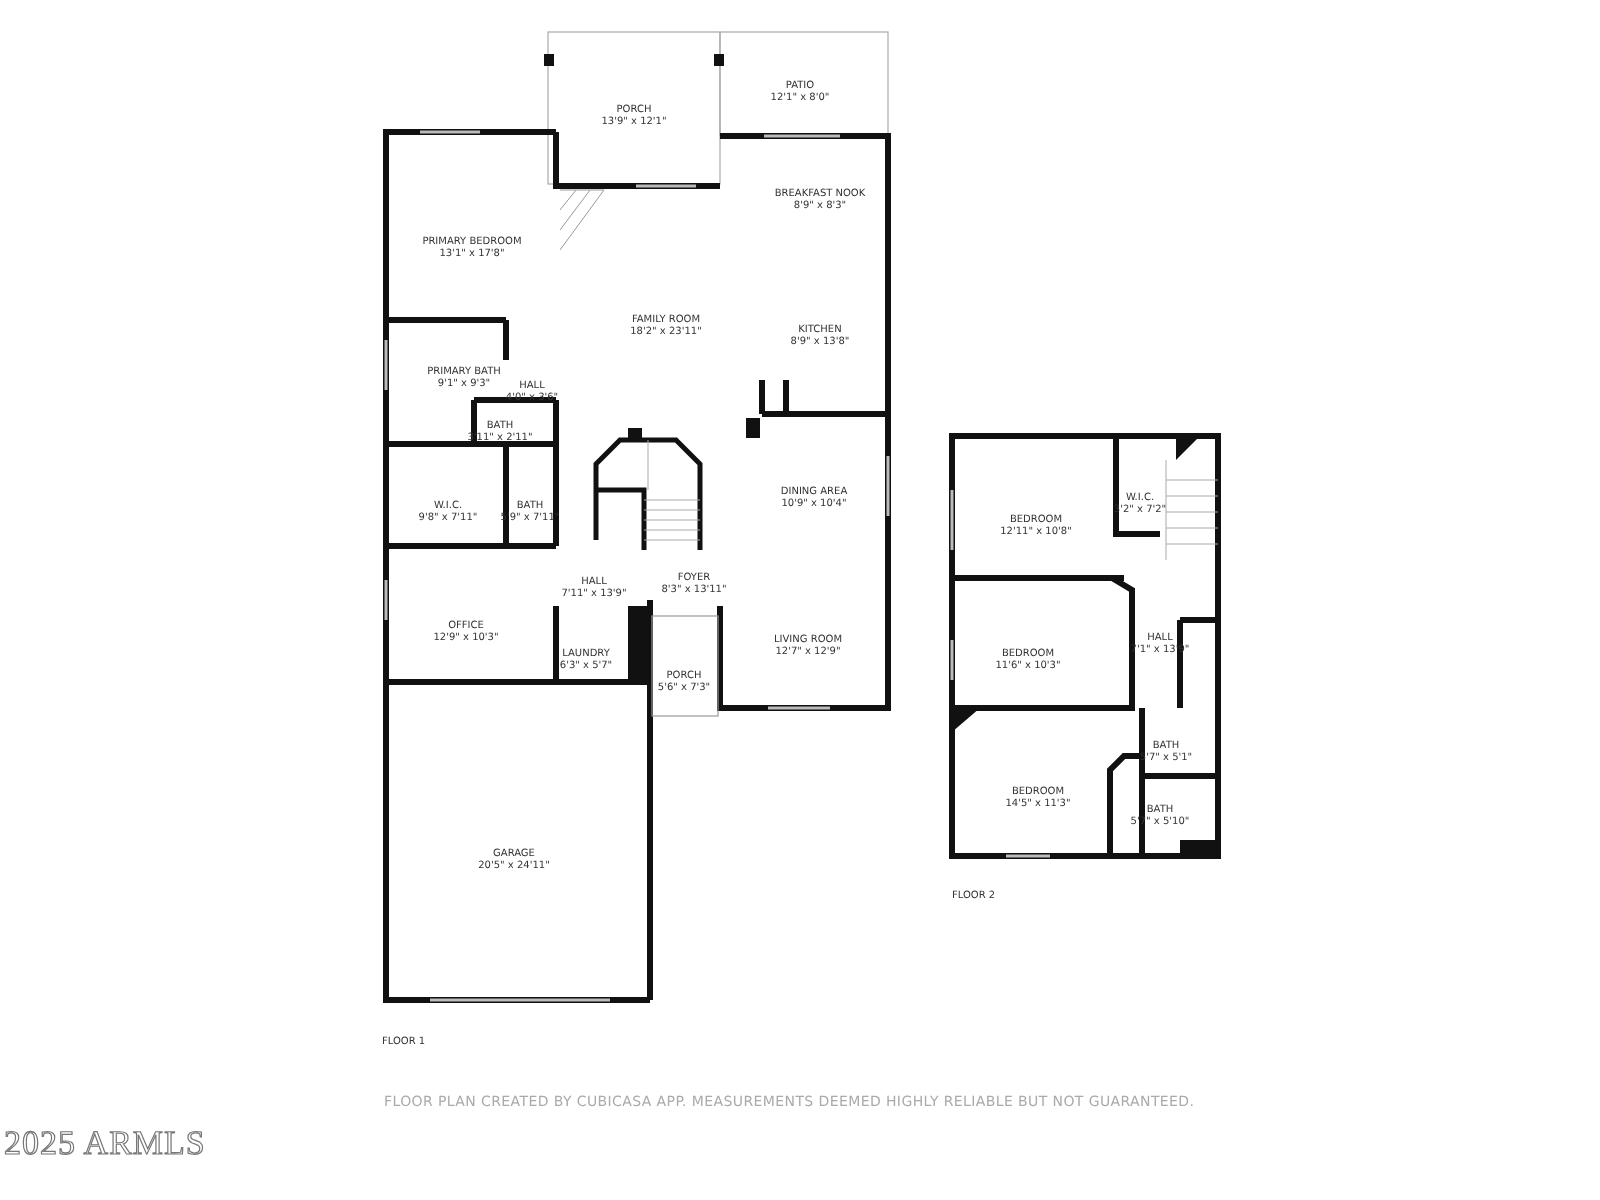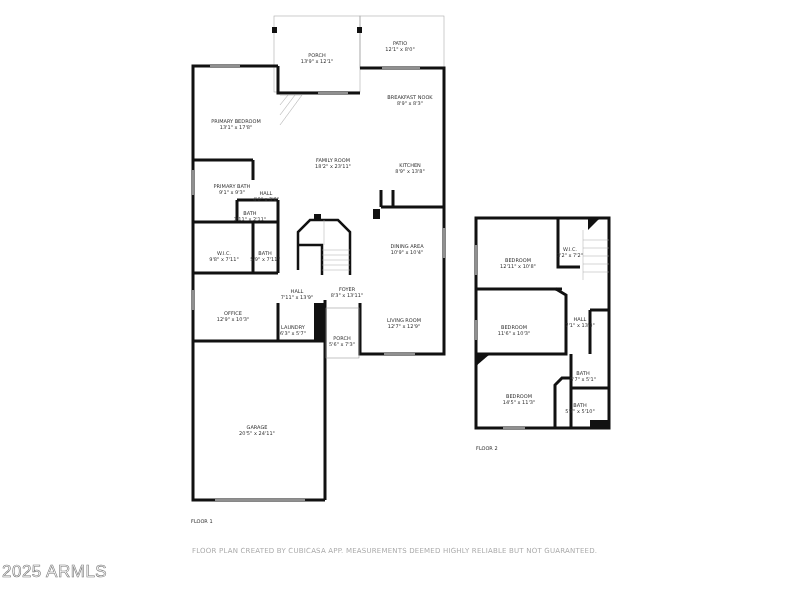--- a/index.html
+++ b/index.html
@@ -1,21 +1,21 @@
 <!DOCTYPE html>
 <html><head>
 <meta charset="utf-8">
 <style>
   html,body{margin:0;padding:0;background:#fff;}
   body{width:800px;height:600px;position:relative;overflow:hidden;font-family:"DejaVu Sans",sans-serif;}
   .plan{position:absolute;left:0;top:0;width:800px;height:600px;}
   .lbl{position:absolute;font-size:5px;color:#333;text-align:center;line-height:6px;white-space:nowrap;transform:translateX(-50%);}
   .lbl .d{display:block;}
   .floor-label{position:absolute;font-size:5px;color:#333;}
-  .watermark{position:absolute;left:2px;top:562px;font-size:17px;color:#fff;-webkit-text-stroke:0.6px #777;letter-spacing:0.5px;font-family:Liberation Sans, sans-serif;}
+  .watermark{position:absolute;left:2px;top:562px;font-size:17px;color:#fff;-webkit-text-stroke:0.6px #777;letter-spacing:0.5px;font-family:Liberation Serif, serif;}
   .disclaimer{position:absolute;left:192px;top:547px;font-size:7px;color:#aaa;letter-spacing:0.2px;}
 </style>
 </head>
 <body>
 
 <svg class="plan" viewBox="0 0 800 600" width="800" height="600">
   <g fill="none" stroke="#aaa" stroke-width="0.6">
     <rect x="274" y="16" width="86" height="76"></rect>
     <rect x="360" y="16" width="84" height="52"></rect>
   </g>

